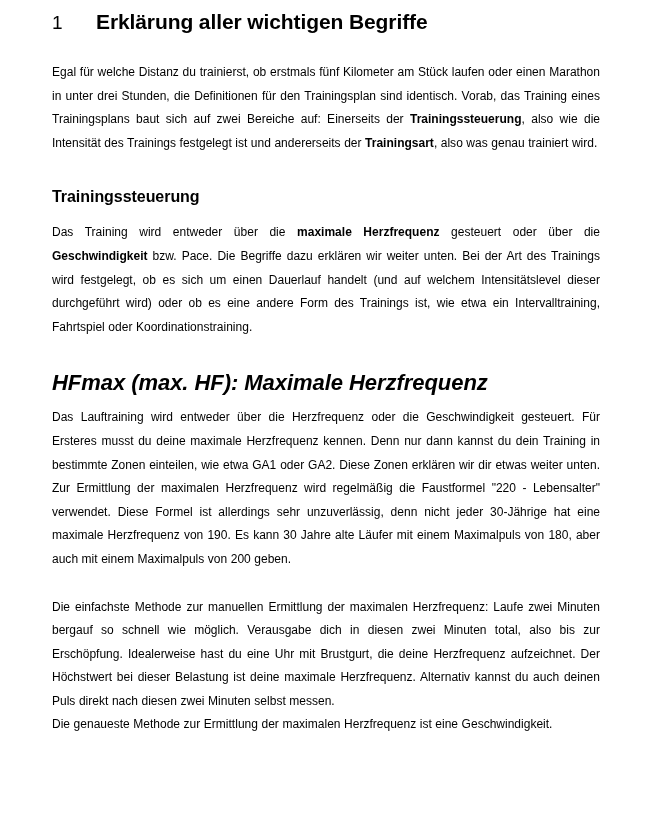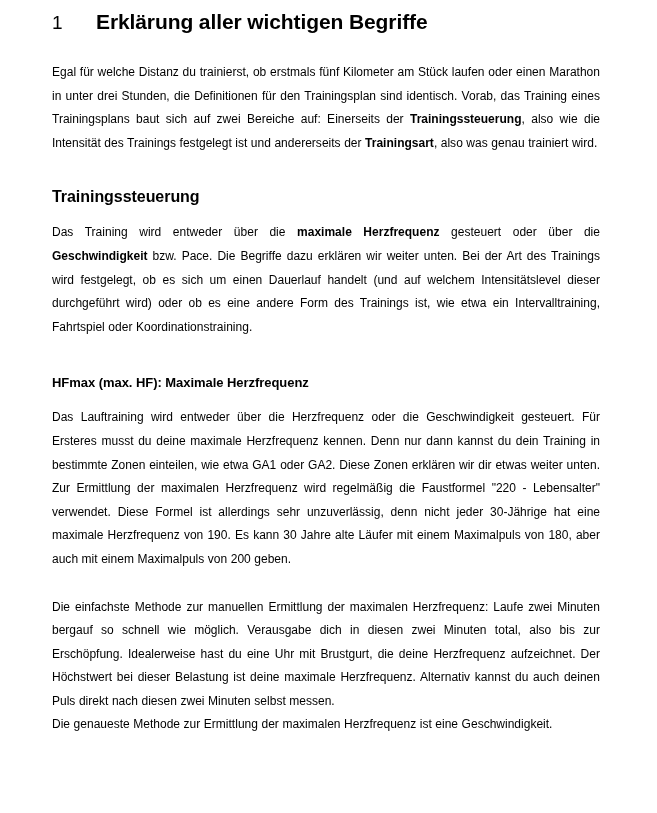--- a/index.html
+++ b/index.html
@@ -53,21 +53,22 @@
 
   
   .section-heading {
     font-size: 16px;
     font-weight: bold;
     margin: 0;
     line-height: 20px;
     letter-spacing: -0.05px;
   }
   .section-heading.level-b {
-    font-size: 13px;
+    font-size: 22px;
+    font-style: italic;
   }
 
   
   .para {
     font-size: 12px;
     line-height: 23.6px;
     text-align: justify;
     margin: 0;
     letter-spacing: 0.01px;
     word-spacing: 0.2px;

